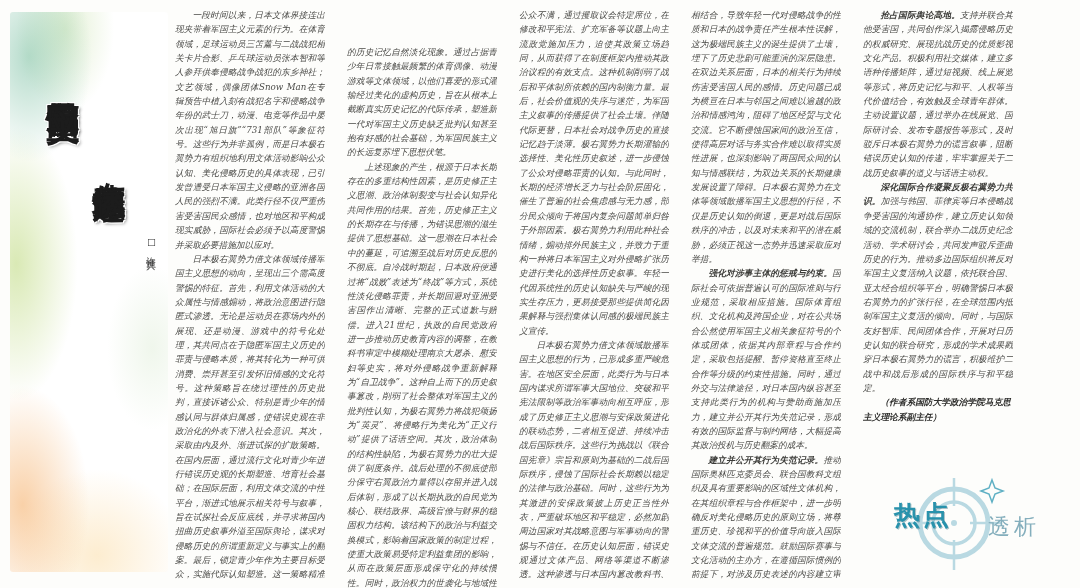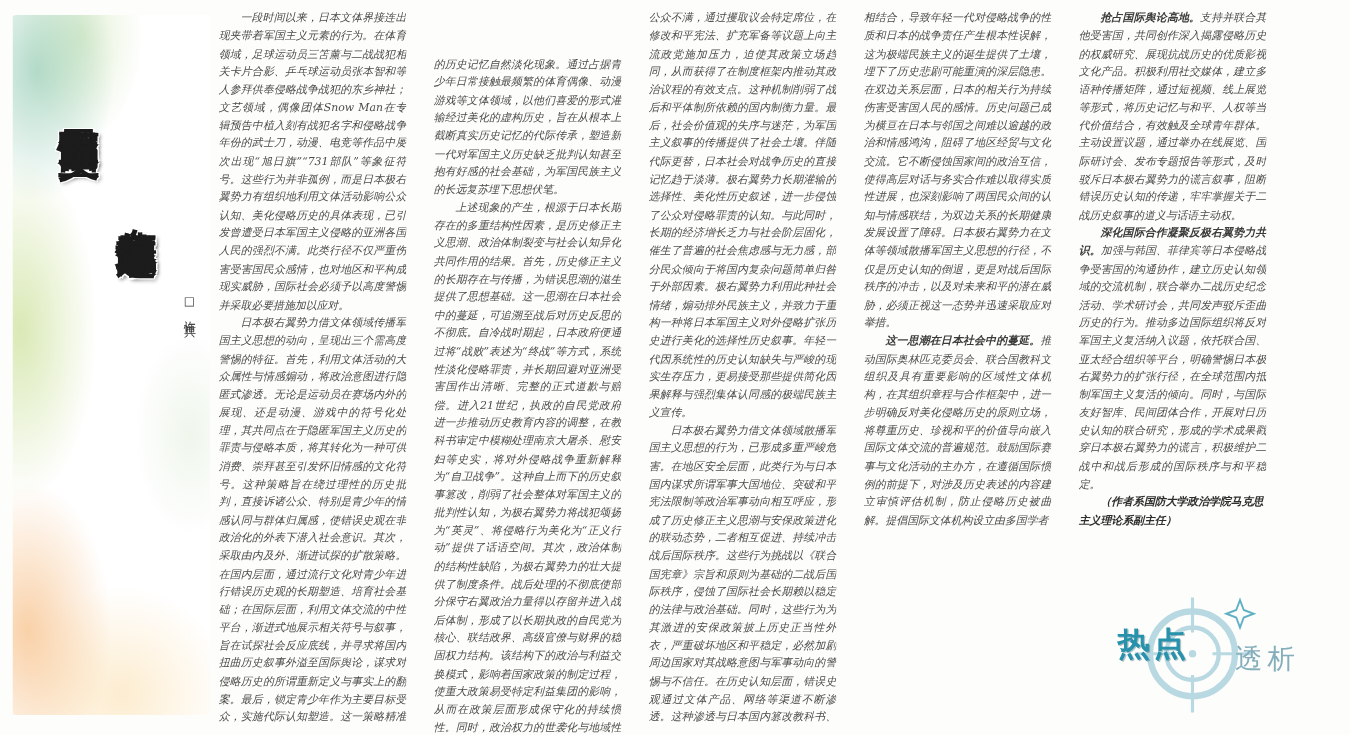--- a/index.html
+++ b/index.html
@@ -63,21 +63,22 @@
     <p class="ind"><span>上述现象的产生，根源于日本长期存在的多重结构性因素，是历史修正主义思潮、政治体制裂变与社会认知异化共同作用的结果。首先，历史修正主义的长期存在与传播，为错误思潮的滋生提供了思想基础。这一思潮在日本社会中的蔓延，可追溯至战后对历史反思的不彻底。自冷战时期起，日本政府便通过将“战败”表述为“终战”等方式，系统性淡化侵略罪责，并长期回避对亚洲受害国作出清晰、完整的正式道歉与赔偿。进入21世纪，执政的自民党政府进一步推动历史教育内容的调整，在教科书审定中模糊处理南京大屠杀、慰安妇等史实，将对外侵略战争重新解释为“自卫战争”。这种自上而下的历史叙事篡改，削弱了社会整体对军国主义的批判性认知，为极右翼势力将战犯颂扬为“英灵”、将侵略行为美化为“正义行动”提供了话语空间。其次，政治体制的结构性缺陷，为极右翼势力的壮大提供了制度条件。战后处理的不彻底使部分保守右翼政治力量得以存留并进入战后体制，形成了以长期执政的自民党为核心、联结政界、高级官僚与财界的稳固权力结构。该结构下的政治与利益交换模式，影响着国家政策的制定过程，使重大政策易受特定利益集团的影响，从而在政策层面形成保守化的持续惯性。同时，政治权力的世袭化与地域性垄断，降低了政治体系的开放性与自我纠错能力。在此环境下，极右翼政党得以利用社会经济矛盾煽动</span></p>
   </div>
 
   <div class="col c3">
     <p><span>公众不满，通过攫取议会特定席位，在修改和平宪法、扩充军备等议题上向主流政党施加压力，迫使其政策立场趋同，从而获得了在制度框架内推动其政治议程的有效支点。这种机制削弱了战后和平体制所依赖的国内制衡力量。最后，社会价值观的失序与迷茫，为军国主义叙事的传播提供了社会土壤。伴随代际更替，日本社会对战争历史的直接记忆趋于淡薄。极右翼势力长期灌输的选择性、美化性历史叙述，进一步侵蚀了公众对侵略罪责的认知。与此同时，长期的经济增长乏力与社会阶层固化，催生了普遍的社会焦虑感与无力感，部分民众倾向于将国内复杂问题简单归咎于外部因素。极右翼势力利用此种社会情绪，煽动排外民族主义，并致力于重构一种将日本军国主义对外侵略扩张历史进行美化的选择性历史叙事。年轻一代因系统性的历史认知缺失与严峻的现实生存压力，更易接受那些提供简化因果解释与强烈集体认同感的极端民族主义宣传。</span></p>
     <p class="ind"><span>日本极右翼势力借文体领域散播军国主义思想的行为，已形成多重严峻危害。在地区安全层面，此类行为与日本国内谋求所谓军事大国地位、突破和平宪法限制等政治军事动向相互呼应，形成了历史修正主义思潮与安保政策进化的联动态势，二者相互促进、持续冲击战后国际秩序。这些行为挑战以《联合国宪章》宗旨和原则为基础的二战后国际秩序，侵蚀了国际社会长期赖以稳定的法律与政治基础。同时，这些行为为其激进的安保政策披上历史正当性外衣，严重破坏地区和平稳定，必然加剧周边国家对其战略意图与军事动向的警惕与不信任。在历史认知层面，错误史观通过文体产品、网络等渠道不断渗透。这种渗透与日本国内篡改教科书、回避加害责任的教育改造</span></p>
   </div>
 
   <div class="col c4">
     <p><span>相结合，导致年轻一代对侵略战争的性质和日本的战争责任产生根本性误解，这为极端民族主义的诞生提供了土壤，埋下了历史悲剧可能重演的深层隐患。在双边关系层面，日本的相关行为持续伤害受害国人民的感情。历史问题已成为横亘在日本与邻国之间难以逾越的政治和情感鸿沟，阻碍了地区经贸与文化交流。它不断侵蚀国家间的政治互信，使得高层对话与务实合作难以取得实质性进展，也深刻影响了两国民众间的认知与情感联结，为双边关系的长期健康发展设置了障碍。日本极右翼势力在文体等领域散播军国主义思想的行径，不仅是历史认知的倒退，更是对战后国际秩序的冲击，以及对未来和平的潜在威胁，必须正视这一态势并迅速采取应对举措。</span></p>
-    <p class="ind"><b>这一思潮在日本社会中的蔓延。</b><span>推动国际奥林匹克委员会、联合国教科文组织及具有重要影响的区域性文体机构，在其组织章程与合作框架中，进一步明确反对美化侵略历史的原则立场，将尊重历史、珍视和平的价值导向嵌入国际文体交流的普遍规范。鼓励国际赛事与文化活动的主办方，在遵循国际惯例的前提下，对涉及历史表述的内容建立审慎评估机制，防止侵略历史被曲解。提倡国际文体机构设立由多国学者</span></p>
+    <p class="ind"><b>强化对涉事主体的惩戒与约束。</b><span>国际社会可依据普遍认可的国际准则与行业规范，采取相应措施。国际体育组织、文化机构及跨国企业，对在公共场合公然使用军国主义相关象征符号的个体或团体，依据其内部章程与合作约定，采取包括提醒、暂停资格直至终止合作等分级的约束性措施。同时，通过外交与法律途径，对日本国内纵容甚至支持此类行为的机构与赞助商施加压力，建立并公开其行为失范记录，形成有效的国际监督与制约网络，大幅提高其政治投机与历史翻案的成本。</span></p>
+    <p class="ind"><b>建立并公开其行为失范记录。</b><span>推动国际奥林匹克委员会、联合国教科文组织及具有重要影响的区域性文体机构，在其组织章程与合作框架中，进一步明确反对美化侵略历史的原则立场，将尊重历史、珍视和平的价值导向嵌入国际文体交流的普遍规范。鼓励国际赛事与文化活动的主办方，在遵循国际惯例的前提下，对涉及历史表述的内容建立审慎评估机制，防止侵略历史被曲解。提倡国际文体机构设立由多国学者</span></p>
   </div>
 
   <div class="col c5">
     <p class="ind"><b>抢占国际舆论高地。</b><span>支持并联合其他受害国，共同创作深入揭露侵略历史的权威研究、展现抗战历史的优质影视文化产品。积极利用社交媒体，建立多语种传播矩阵，通过短视频、线上展览等形式，将历史记忆与和平、人权等当代价值结合，有效触及全球青年群体。主动设置议题，通过举办在线展览、国际研讨会、发布专题报告等形式，及时驳斥日本极右翼势力的谎言叙事，阻断错误历史认知的传递，牢牢掌握关于二战历史叙事的道义与话语主动权。</span></p>
     <p class="ind"><b>深化国际合作凝聚反极右翼势力共识。</b><span>加强与韩国、菲律宾等日本侵略战争受害国的沟通协作，建立历史认知领域的交流机制，联合举办二战历史纪念活动、学术研讨会，共同发声驳斥歪曲历史的行为。推动多边国际组织将反对军国主义复活纳入议题，依托联合国、亚太经合组织等平台，明确警惕日本极右翼势力的扩张行径，在全球范围内抵制军国主义复活的倾向。同时，与国际友好智库、民间团体合作，开展对日历史认知的联合研究，形成的学术成果戳穿日本极右翼势力的谎言，积极维护二战中和战后形成的国际秩序与和平稳定。</span></p>
     <p class="attr">（作者系国防大学政治学院马克思主义理论系副主任）</p>
   </div>
 
   <div class="logo">
     <svg width="180" height="104" viewBox="0 0 180 104">

